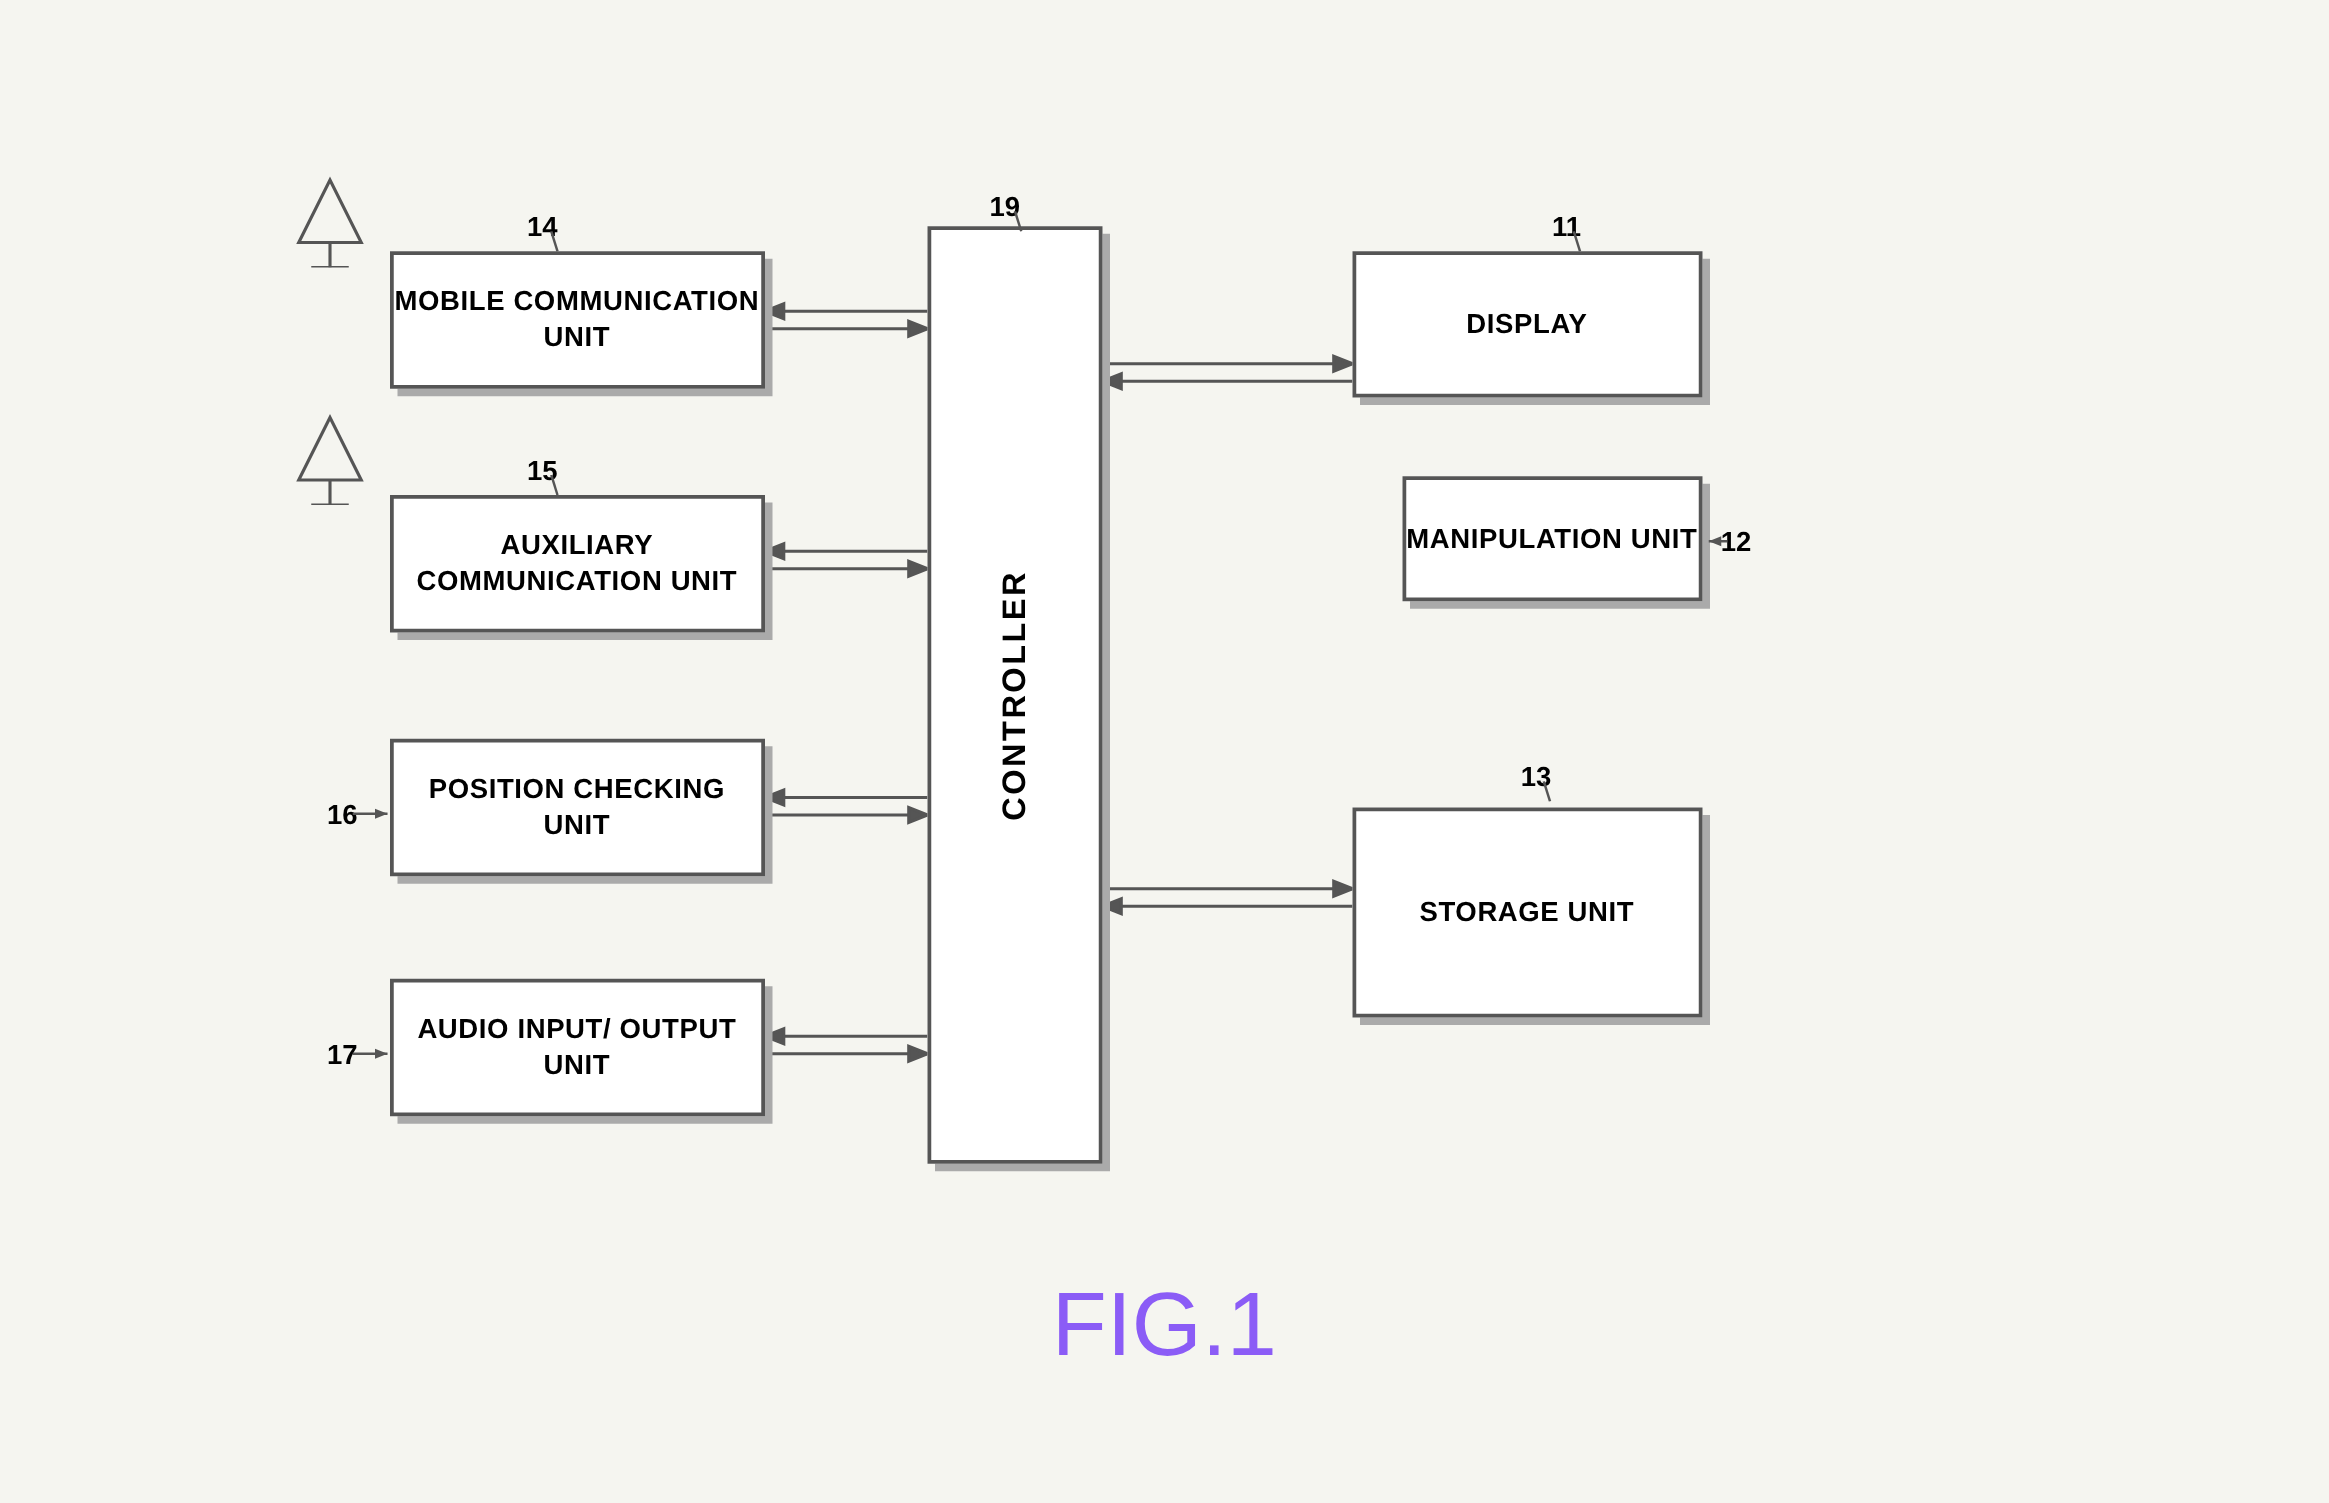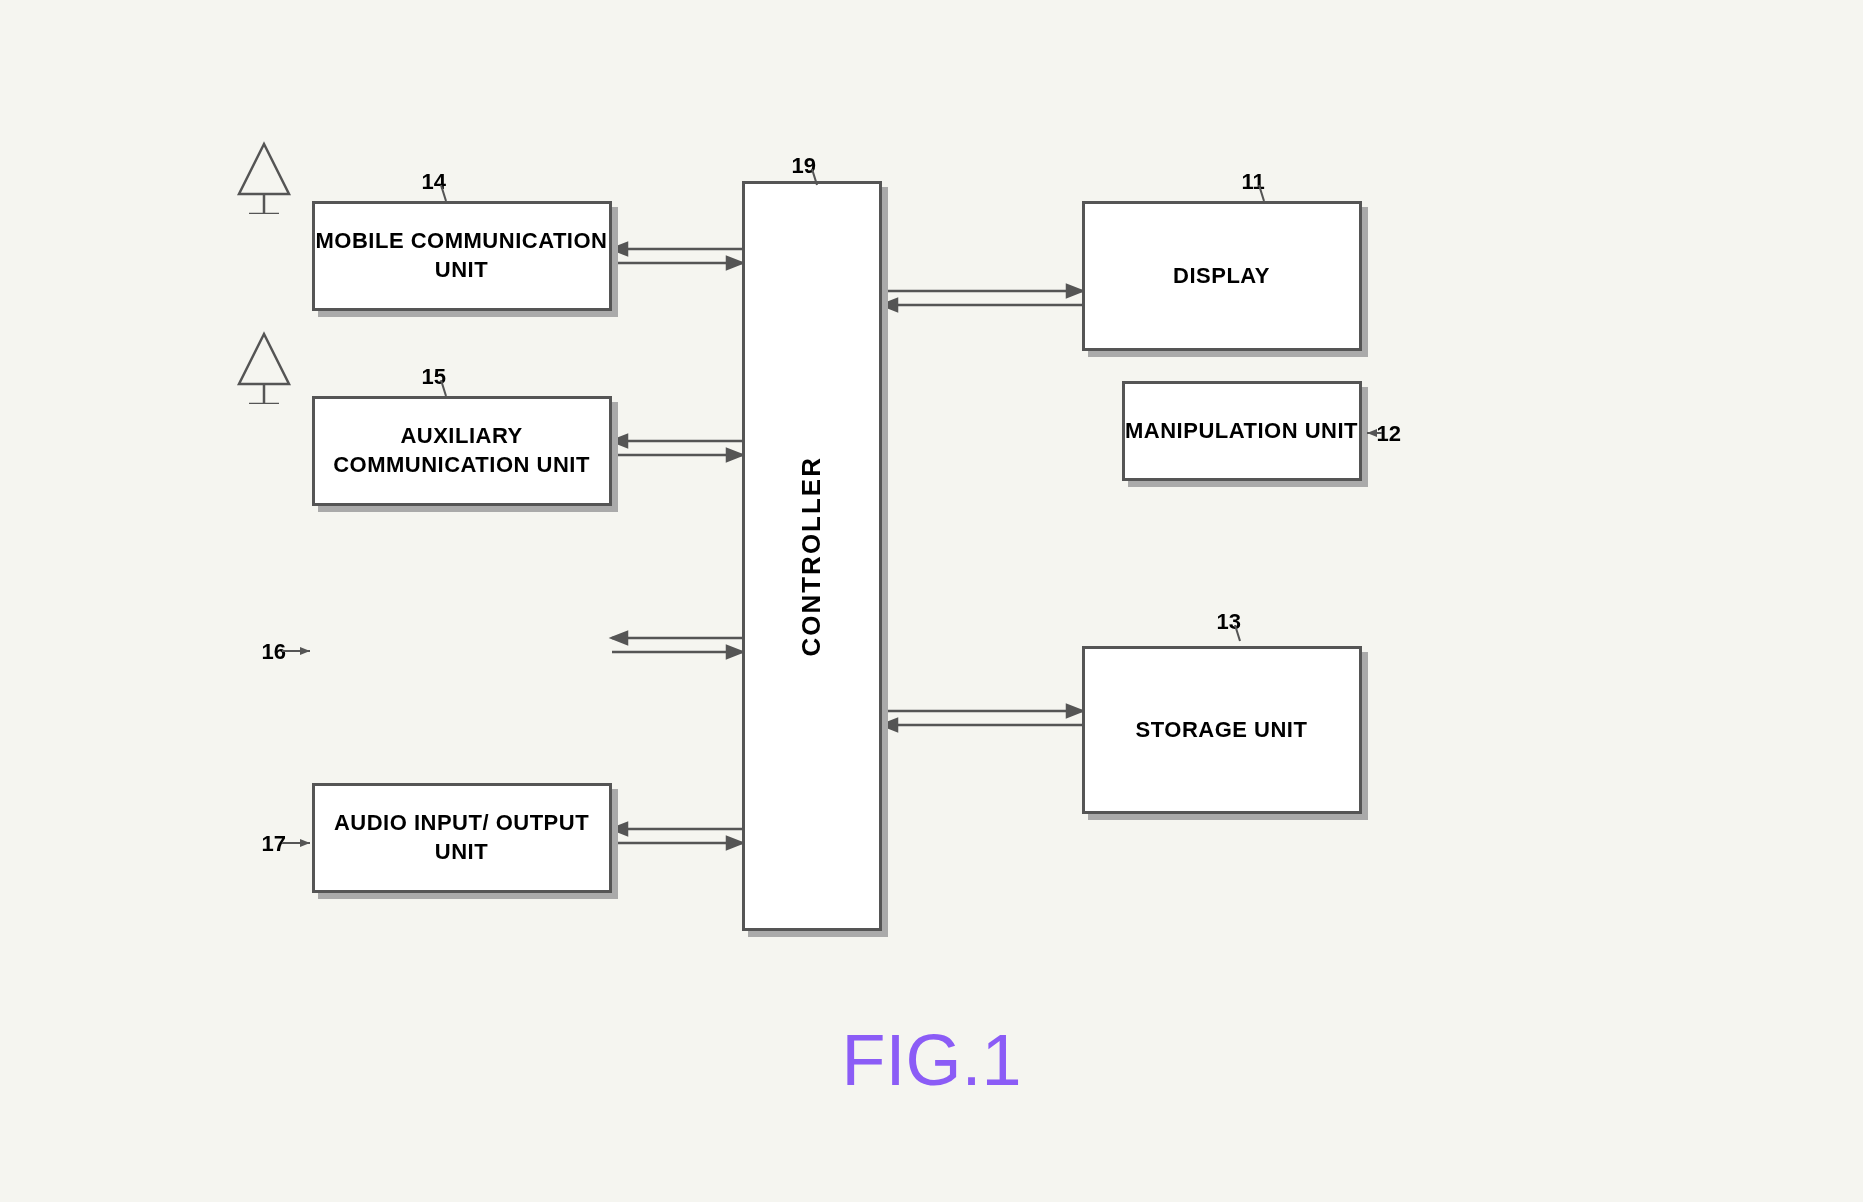--- a/index.html
+++ b/index.html
@@ -146,40 +146,44 @@
   <svg style="position:absolute;left:254px;top:279px;width:20px;height:18px;">
     <line x1="5" y1="0" x2="10" y2="16" stroke="#555" stroke-width="2"></line>
   </svg>
 
   <svg style="position:absolute;left:52px;top:228px;width:60px;height:75px;">
     <polygon points="30,5 5,55 55,55" fill="none" stroke="#555" stroke-width="2.5"></polygon>
     <line x1="30" y1="55" x2="30" y2="75" stroke="#555" stroke-width="2.5"></line>
     <line x1="15" y1="75" x2="45" y2="75" stroke="#555" stroke-width="2.5"></line>
   </svg>
 
+  <div class="block shadow" style="left:130px; top:490px; width:300px; height:110px;">
+    <span>POSITION CHECKING
+UNIT</span>
+  </div>
 
   <div class="label" style="left:80px; top:538px;">16</div>
 
   <svg style="position:absolute;left:100px;top:544px;width:35px;height:12px;">
     <line x1="0" y1="6" x2="28" y2="6" stroke="#555" stroke-width="2"></line>
     <polygon points="28,6 18,2 18,10" fill="#555"></polygon>
   </svg>
 
   <div class="block shadow" style="left:130px; top:682px; width:300px; height:110px;align-items:center;">
     <span>AUDIO INPUT/
 OUTPUT UNIT</span>
   </div>
 
   <div class="label" style="left:80px; top:730px;">17</div>
   <svg style="position:absolute;left:100px;top:736px;width:35px;height:12px;">
     <line x1="0" y1="6" x2="28" y2="6" stroke="#555" stroke-width="2"></line>
     <polygon points="28,6 18,2 18,10" fill="#555"></polygon>
   </svg>
 
-  <div class="block shadow" style="left:900px; top:100px; width:280px; height:150px;">
+  <div class="block shadow" style="left:900px; top:100px; width:280px; height:117px;">
     <span>DISPLAY</span>
   </div>
 
   <div class="label" style="left:1060px; top:68px;">11</div>
   <svg style="position:absolute;left:1072px;top:84px;width:20px;height:18px;">
     <line x1="5" y1="0" x2="10" y2="16" stroke="#555" stroke-width="2"></line>
   </svg>
 
   <div class="block shadow" style="left:940px; top:280px; width:240px; height:100px;">
     <span>MANIPULATION

